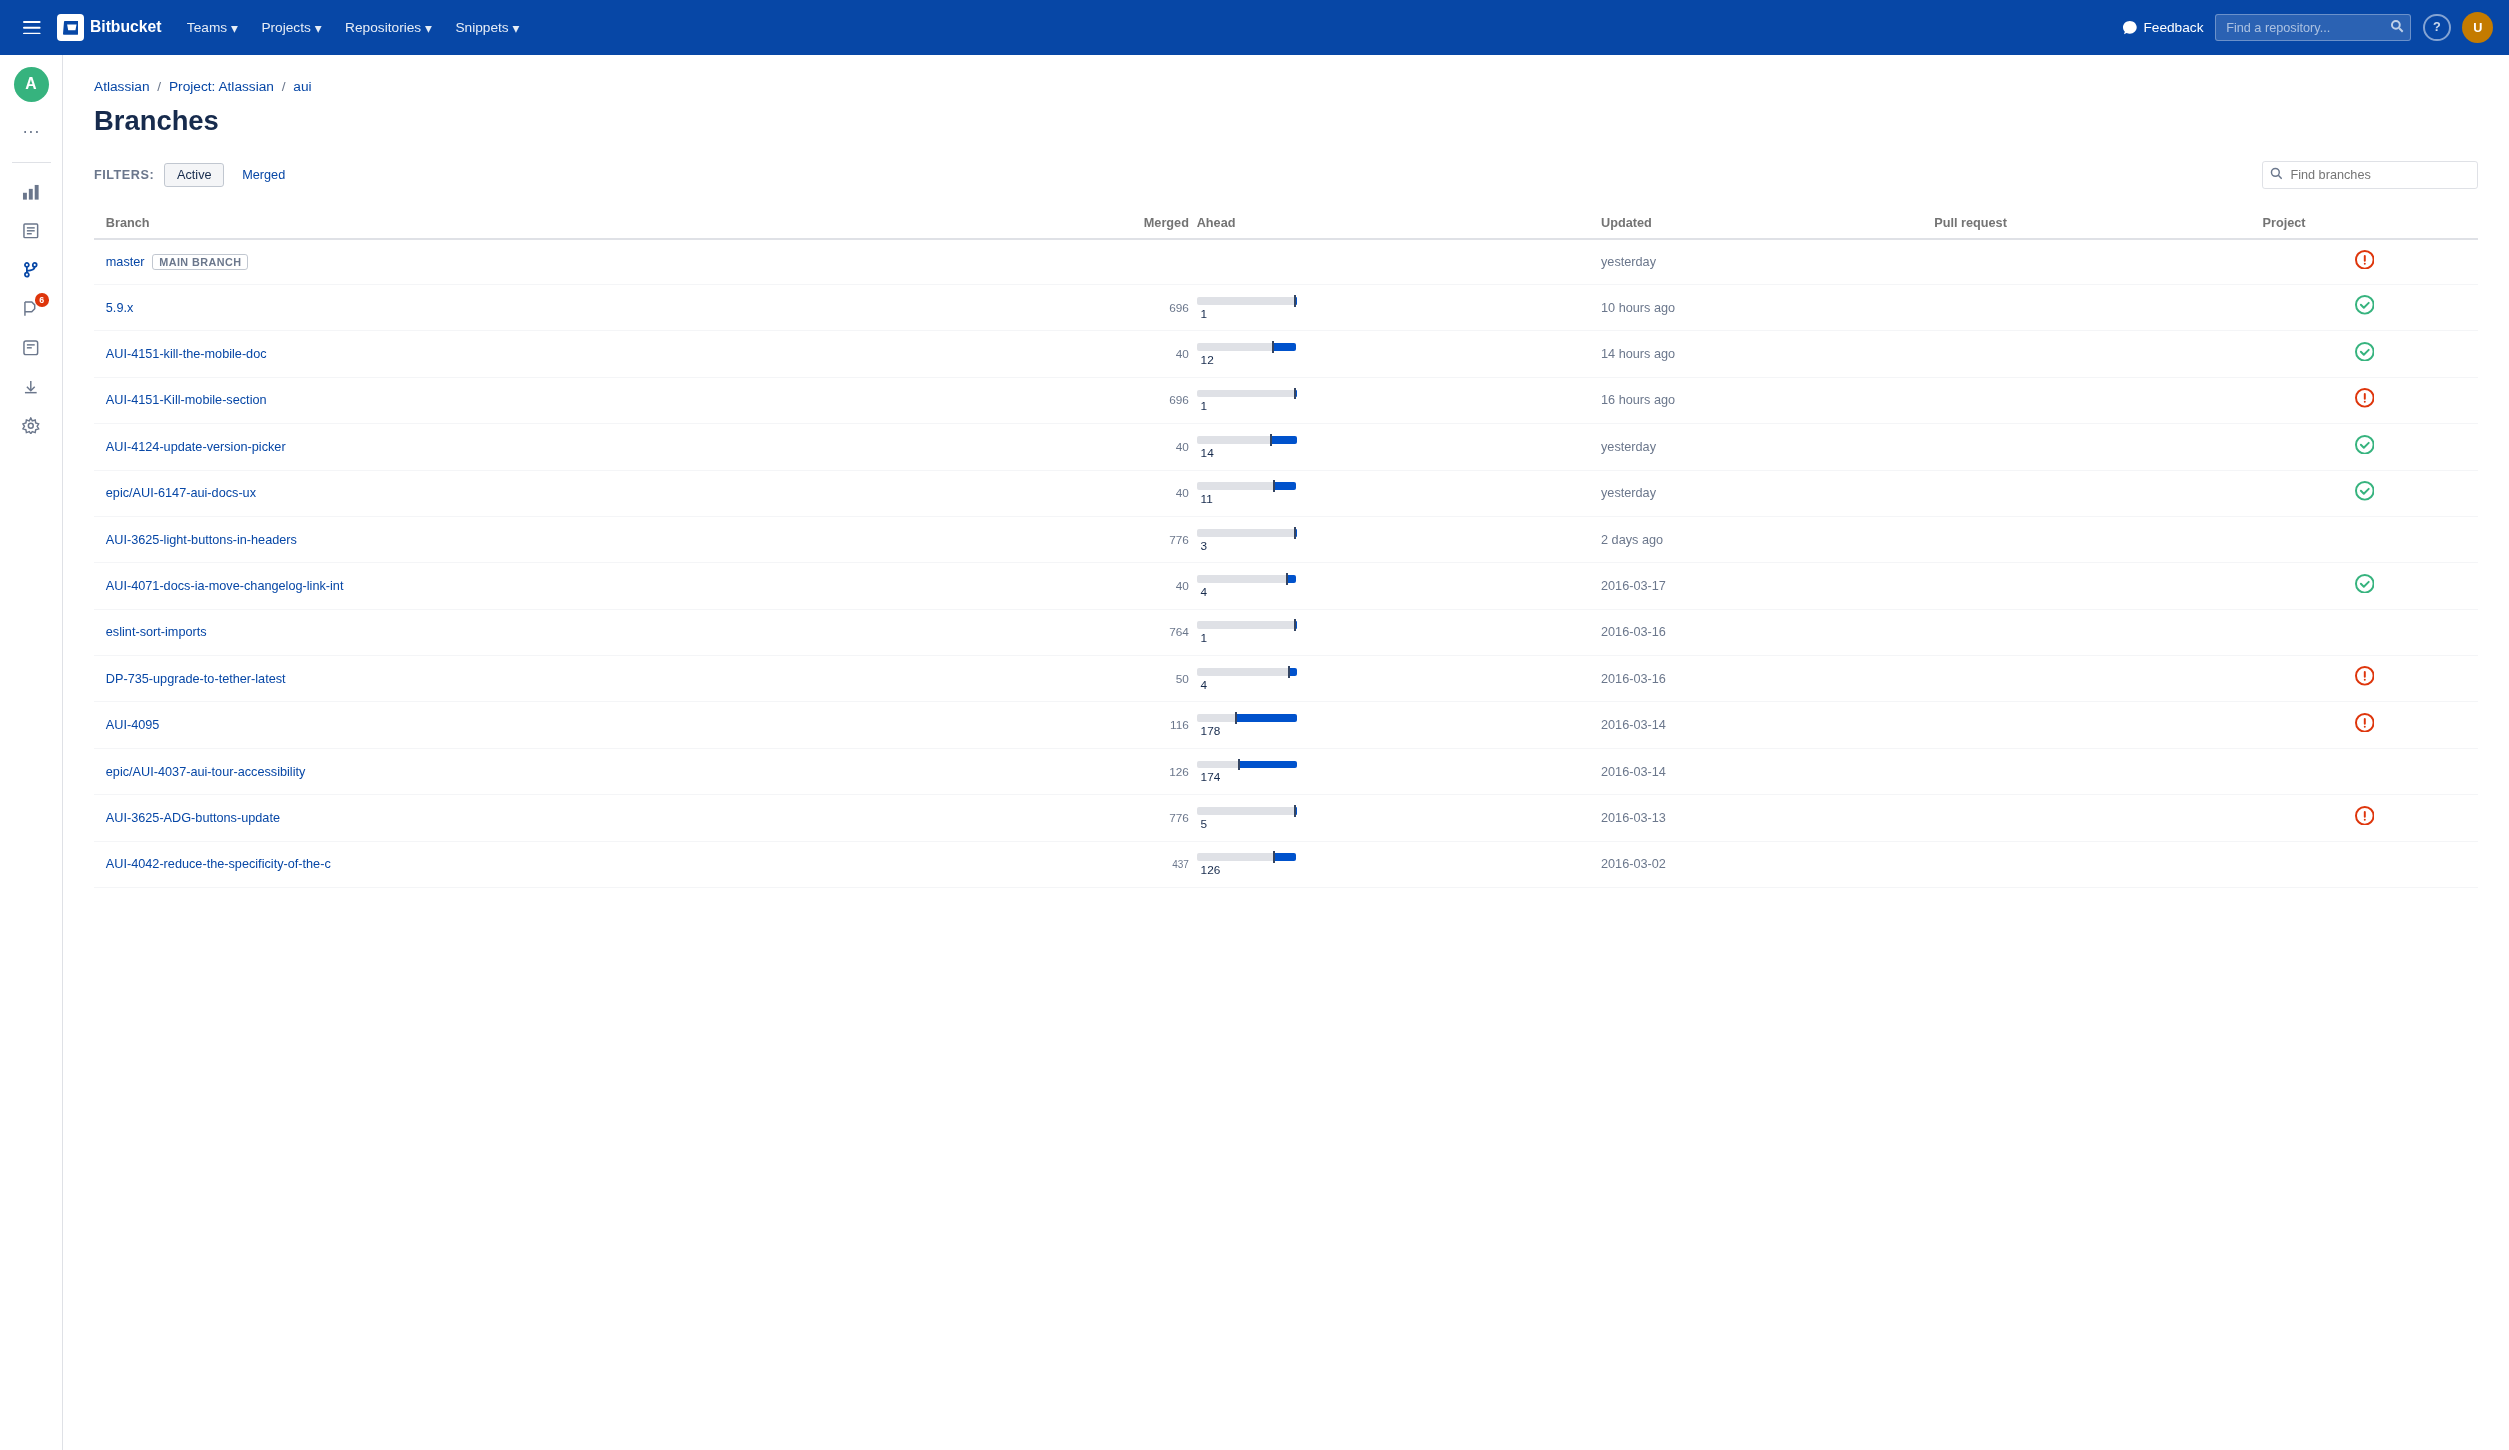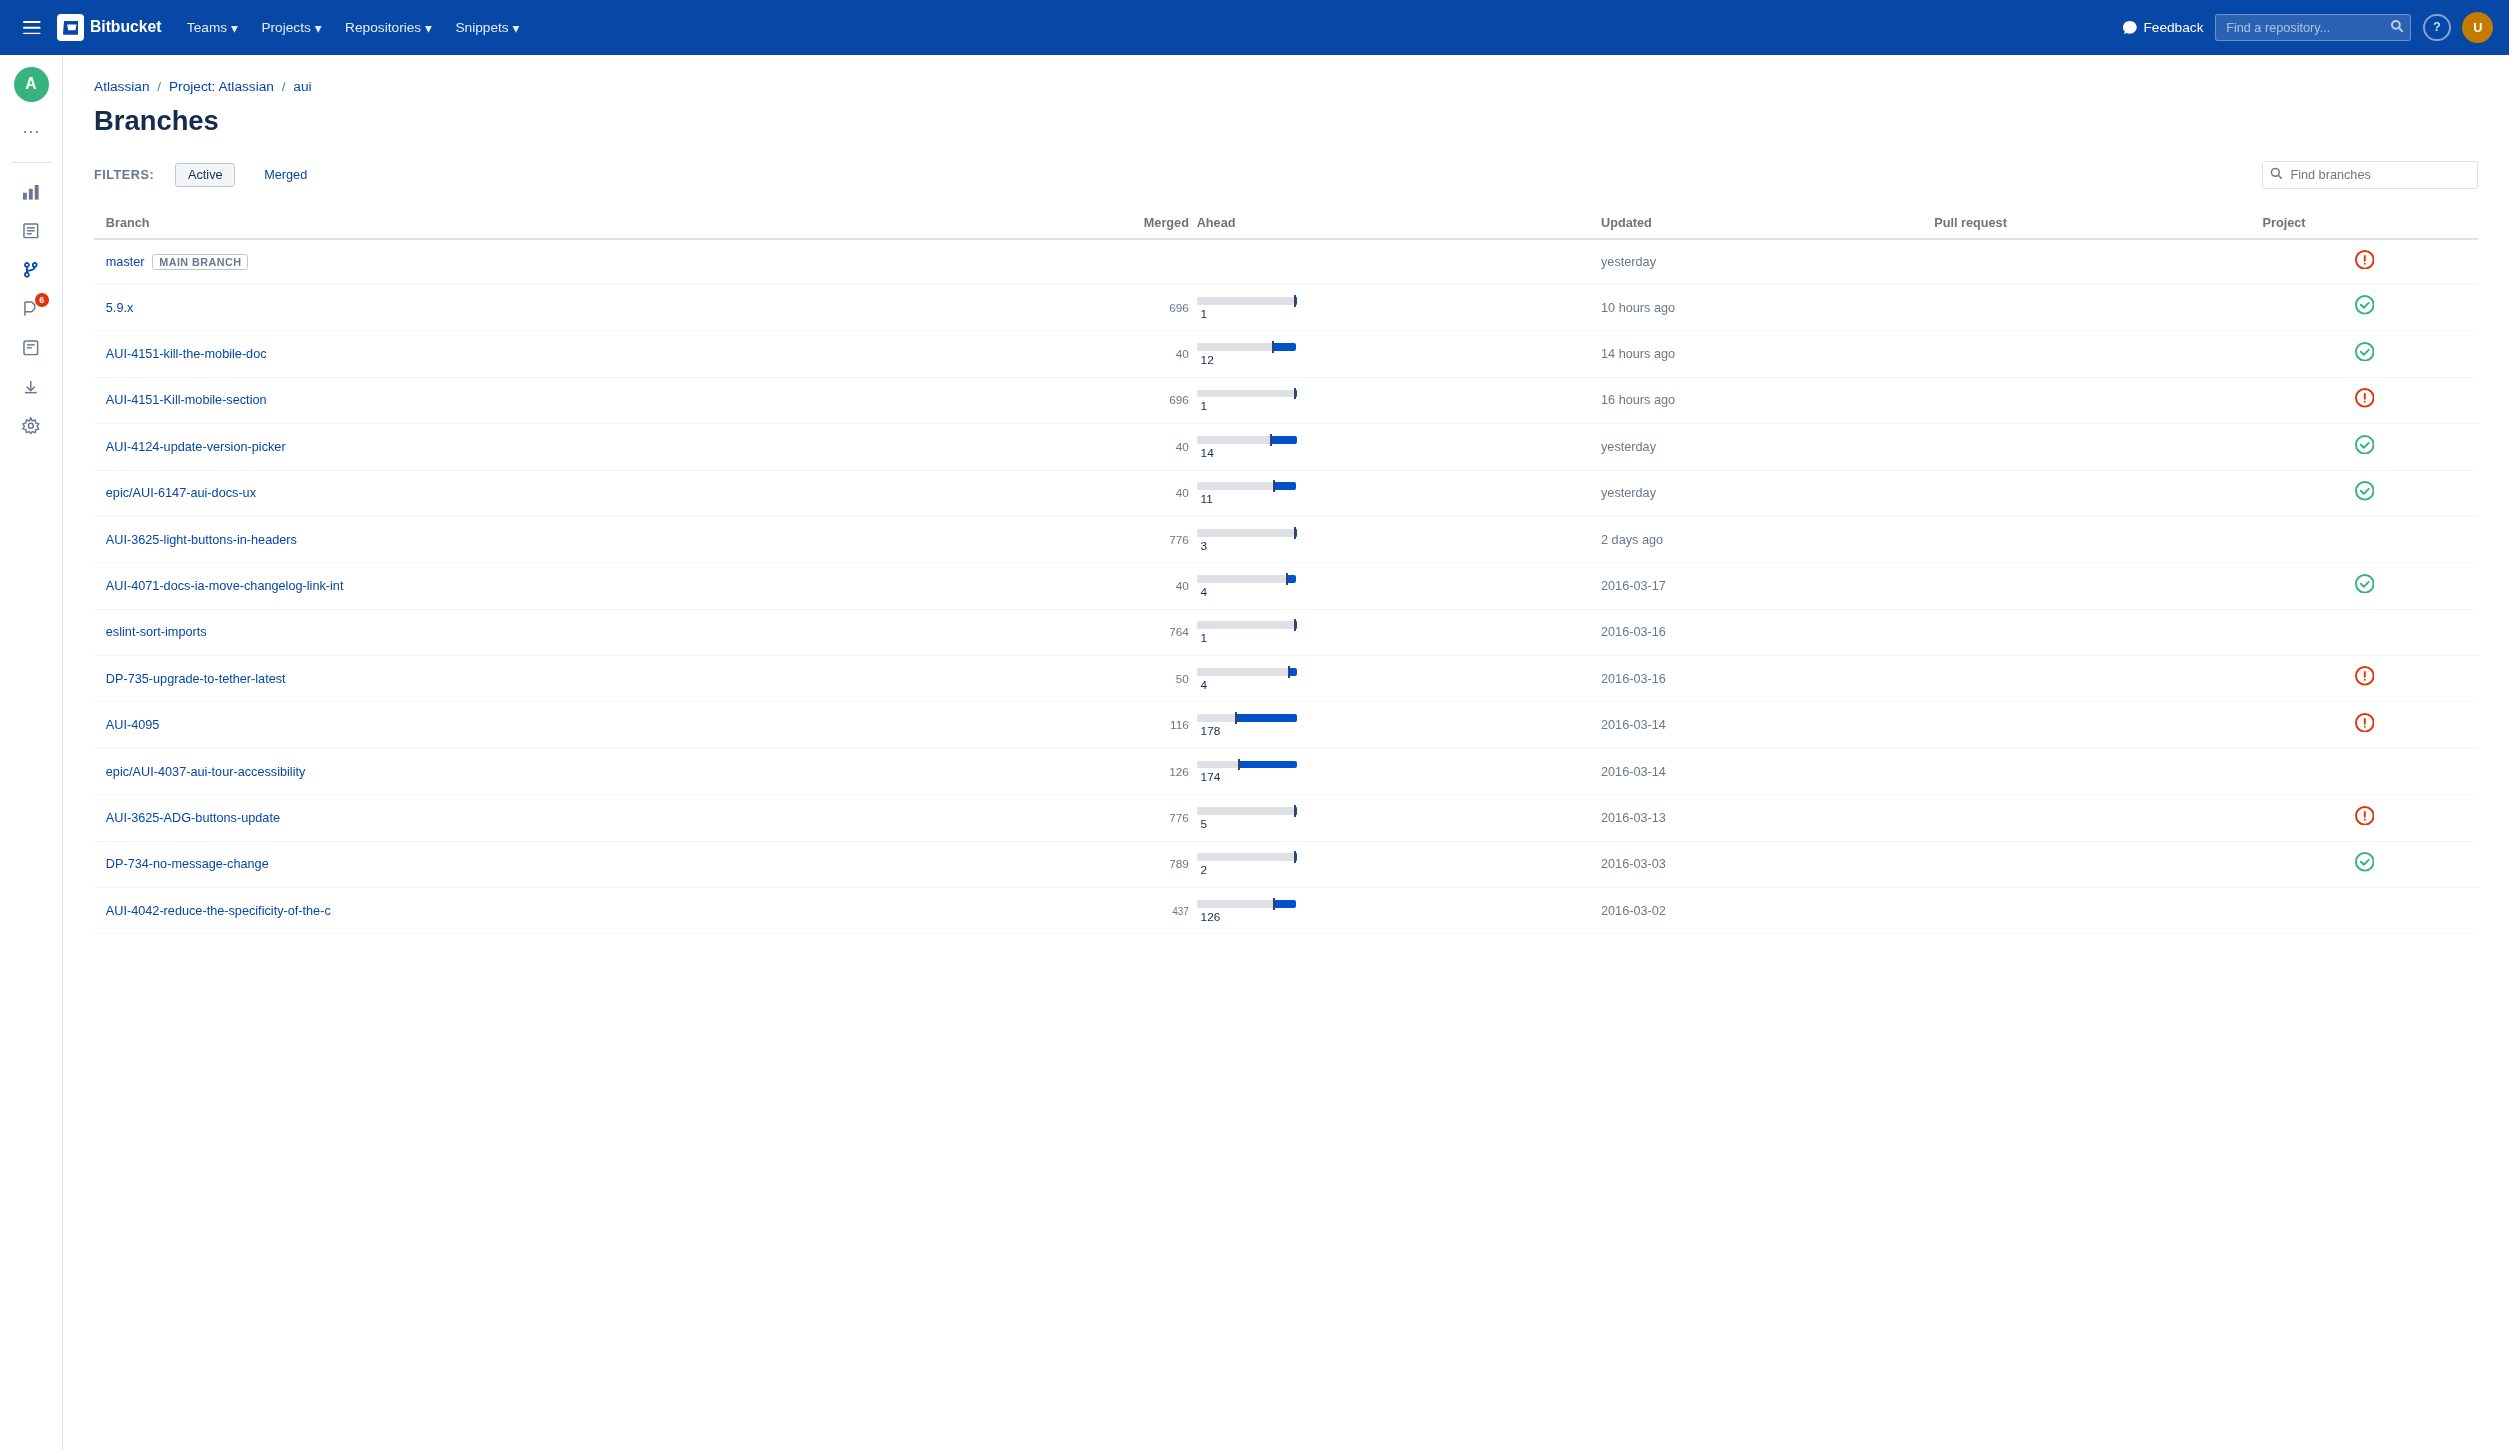--- a/index.html
+++ b/index.html
@@ -206,21 +206,21 @@
     
     .filters-row {
       display: flex;
       align-items: center;
       justify-content: space-between;
       margin-bottom: 19.6px;
     }
     .filters-left {
       display: flex;
       align-items: center;
-      gap: 21px;
+      gap: 10px;
     }
     .filters-label {
       font-size: 12.7px;
       font-weight: 600;
       color: #6b778c;
       letter-spacing: 0.04em;
     }
     .filter-btn {
       padding: 3.9px 11.8px;
       border-radius: 2.9px;
@@ -643,35 +643,20 @@
               </div><span style="font-size: 11.8px; color: rgb(23, 43, 77); margin-left: 3.9px;">5</span></td>
             <td class="updated-cell">2016-03-13</td>
             <td></td>
             <td style="text-align: center;"><span style="color: rgb(222, 53, 11); font-size: 17.6px;"><svg width="19.6" height="19.6" viewBox="0 0 20 20">
                   <circle cx="10" cy="10" r="9" fill="none" stroke="#de350b" stroke-width="2"></circle>
                   <line x1="10" y1="6" x2="10" y2="11" stroke="#de350b" stroke-width="2" stroke-linecap="round"></line>
                   <circle cx="10" cy="14" r="1" fill="#de350b"></circle>
                 </svg></span></td>
           </tr>
           <tr>
-            <td><a href="#" class="branch-name">DP-734-no-message-change</a></td>
-            <td style="text-align: right; padding-right: 3.9px;"><span style="font-size: 11.8px; color: rgb(107, 119, 140);">789</span></td>
-            <td style="padding-left: 3.9px; white-space: nowrap;"><div style="display: flex; align-items: center; gap: 0px;">
-                <div style="background: rgb(223, 225, 230); height: 7.8px; width: 97px; border-radius: 2px 0px 0px 2px;"></div>
-                <div style="width: 2px; height: 11.8px; background: rgb(52, 69, 99); flex-shrink: 0;"></div>
-                <div style="background: rgb(0, 82, 204); height: 7.8px; width: 1px; border-radius: 0px 2px 2px 0px;"></div>
-              </div><span style="font-size: 11.8px; color: rgb(23, 43, 77); margin-left: 3.9px;">2</span></td>
-            <td class="updated-cell">2016-03-03</td>
-            <td></td>
-            <td style="text-align: center;"><span style="color: rgb(54, 179, 126); font-size: 17.6px;"><svg width="19.6" height="19.6" viewBox="0 0 20 20">
-                  <circle cx="10" cy="10" r="9" fill="none" stroke="#36b37e" stroke-width="2"></circle>
-                  <polyline points="6,10 9,13 14,8" fill="none" stroke="#36b37e" stroke-width="2" stroke-linecap="round" stroke-linejoin="round"></polyline>
-                </svg></span></td>
-          </tr>
-          <tr>
             <td><a href="#" class="branch-name">AUI-4042-reduce-the-specificity-of-the-c</a></td>
             <td style="text-align: right; padding-right: 3.9px;"><span style="font-size: 10px; color: rgb(107, 119, 140);">437</span></td>
             <td style="padding-left: 3.9px; white-space: nowrap;"><div style="display: flex; align-items: center; gap: 0px;">
                 <div style="background: rgb(223, 225, 230); height: 7.8px; width: 76px; border-radius: 2px 0px 0px 2px;"></div>
                 <div style="width: 2px; height: 11.8px; background: rgb(52, 69, 99); flex-shrink: 0;"></div>
                 <div style="background: rgb(0, 82, 204); height: 7.8px; width: 21.6px; border-radius: 0px 2px 2px 0px;"></div>
               </div><span style="font-size: 11.8px; color: rgb(23, 43, 77); margin-left: 3.9px;">126</span></td>
             <td class="updated-cell">2016-03-02</td>
             <td></td>
             <td style="text-align: center;"></td>

